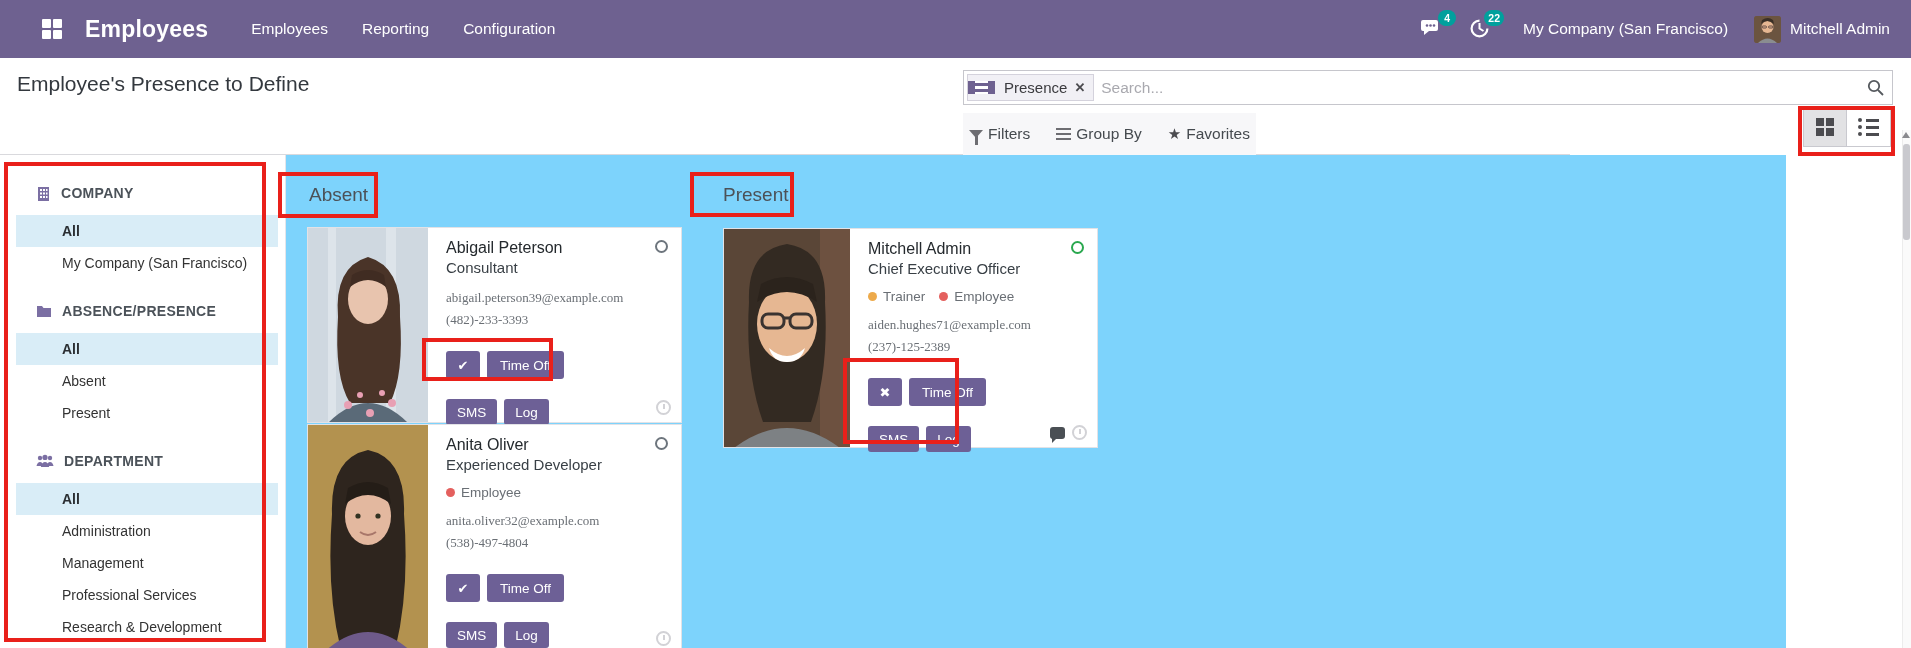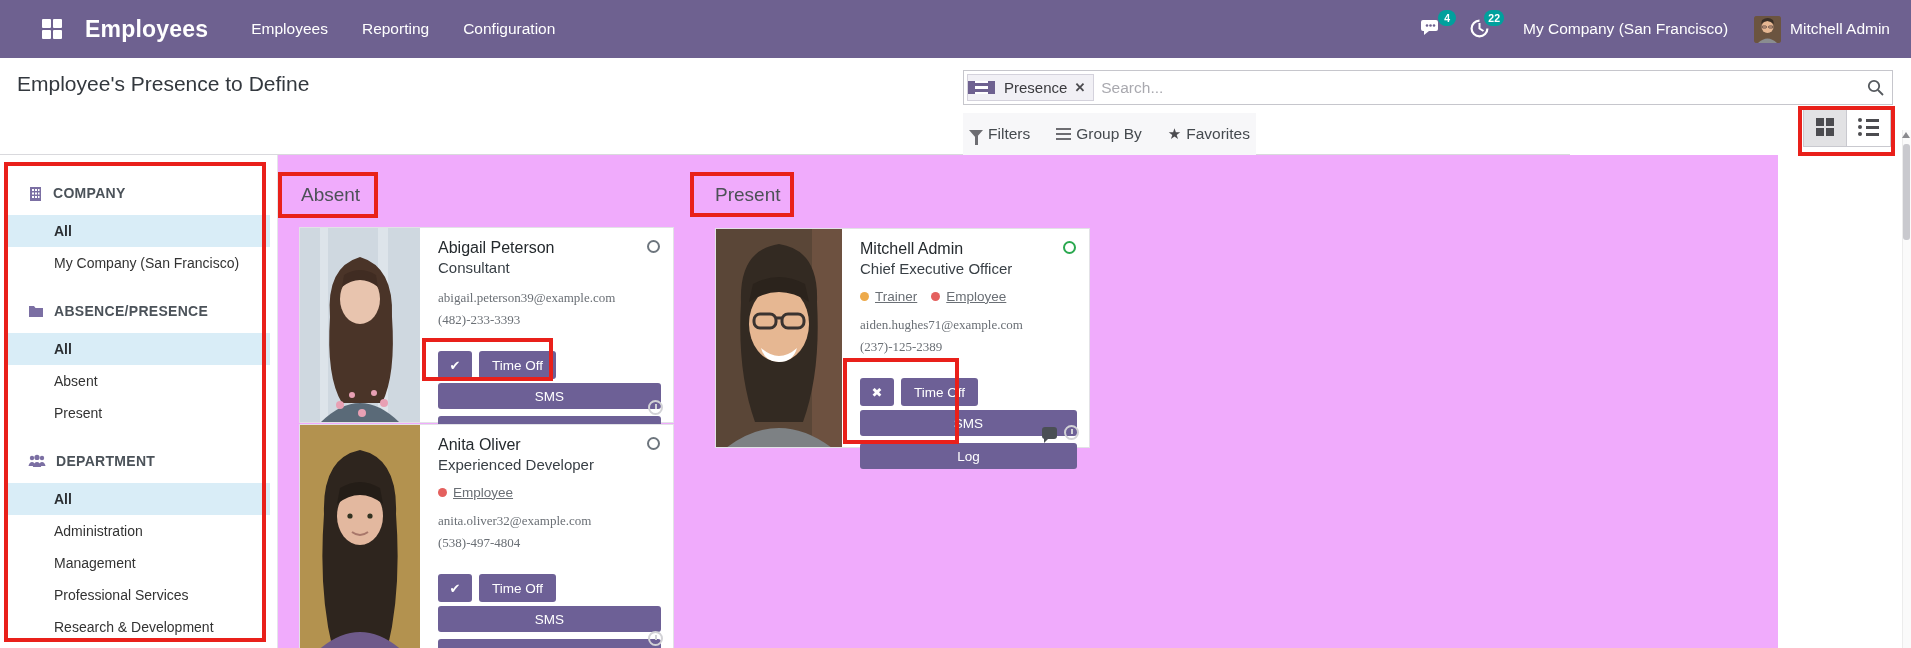--- a/index.html
+++ b/index.html
@@ -48,21 +48,21 @@
   .sw-btn { width:44px; height:40px; border:1px solid #c9c9cf; background:#fff; display:flex; align-items:center; justify-content:center; cursor:pointer; }
   .sw-btn.active { background:#e2e2e4; }
   .sw-btn + .sw-btn { border-left:0; }
   .kanban-glyph { display:grid; grid-template-columns:8px 8px; grid-template-rows:8px 8px; gap:2px; }
   .kanban-glyph span { background:#4c4c50; }
   .list-glyph i { display:flex; align-items:center; gap:4px; margin:3px 0; }
   .list-glyph i:before { content:""; width:4px; height:4px; background:#4c4c50; border-radius:50%; }
   .list-glyph i:after { content:""; width:13px; height:3px; background:#4c4c50; }
 
   
-  .content { position:absolute; left:8px; top:155px; width:1770px; height:493px; background:#f0abfc; }
+  .content { position:absolute; left:16px; top:155px; width:1770px; height:493px; background:#7dd3fc; }
   .sidebar { position:absolute; left:0; top:0; width:270px; height:493px; background:#fff; border-right:1px solid #e5e5ea; padding-top:30px; }
   .sp-section { margin-bottom:24px; }
   .sp-header { height:16px; margin:0 0 14px 20px; display:flex; align-items:center; gap:10px;
                font-size:14px; font-weight:bold; color:#4b5259; letter-spacing:.3px; }
   .sp-header svg { flex:0 0 auto; }
   .sp-item { height:32px; line-height:32px; padding-left:46px; font-size:14px; color:#333; cursor:pointer; width:262px; }
   .sp-item.selected { background:#d9edf7; font-weight:bold; color:#2b2f33; }
 
   .col-header { position:absolute; top:29px; font-size:19px; color:#4c5157; }
   .col-header.absent { left:293px; }
@@ -72,29 +72,29 @@
   .card.c1 { left:291px; top:72px; height:196px; }
   .card.c2 { left:291px; top:269px; height:230px; }
   .card.c3 { left:707px; top:73px; height:220px; }
   .photo { flex:0 0 120px; overflow:hidden; }
   .c3 .photo { flex-basis:126px; }
   .photo svg { display:block; width:100%; height:100%; }
   .card-body { flex:1; position:relative; padding:10px 12px 8px 18px; }
   .emp-name { font-size:16px; line-height:20px; color:#24292d; cursor:pointer; }
   .emp-job { font-size:15px; line-height:20px; color:#383f45; }
   .tag-row { display:flex; align-items:center; gap:14px; margin-top:8px; height:18px; }
-  .tag { display:flex; align-items:center; gap:6px; font-size:13.5px; color:#6a6f75;text-decoration:underline; }
+  .tag { display:flex; align-items:center; gap:6px; font-size:13.5px; color:#6a6f75; }
   .dot { width:9px; height:9px; border-radius:50%; }
   .dot.orange { background:#edaa4b; }
   .dot.red { background:#e4605e; }
   .contact { font-size:13px; color:#6a6f75; line-height:19px;font-family:Liberation Serif, serif; }
   .contact.email { margin-top:10px; }
   .contact.phone { margin-top:3px; }
   .btn-row { display:flex; gap:7px; margin-top:22px; }
-  .btn-row.second { margin-top:4px;flex-direction:column; }
+  .btn-row.second { margin-top:20px; }
   .pbtn { background:#6d6096; color:#fff; border:0; border-radius:3px; font-size:13.5px;
           font-family:"Liberation Sans",sans-serif; cursor:pointer; display:flex; align-items:center; justify-content:center; }
   .pbtn.toggle { width:34px; height:28px; font-size:13px; }
   .pbtn.timeoff { height:28px; padding:0 13px; }
   .pbtn.sms, .pbtn.log { height:26px; padding:0 11px; }
   .status-ring { position:absolute; top:12px; right:13px; width:13px; height:13px; border-radius:50%; border:2px solid #6d757d; cursor:default; }
   .status-ring.present { border-color:#2aa84f; }
   .foot-icons { position:absolute; right:10px; bottom:7px; display:flex; align-items:center; gap:7px; }
   .clock-ico { width:15px; height:15px; border-radius:50%; border:2px solid #d2d2d6; position:relative; cursor:pointer; }
   .clock-ico:after { content:""; position:absolute; left:5px; top:2px; width:1.5px; height:5px; background:#d2d2d6; }

